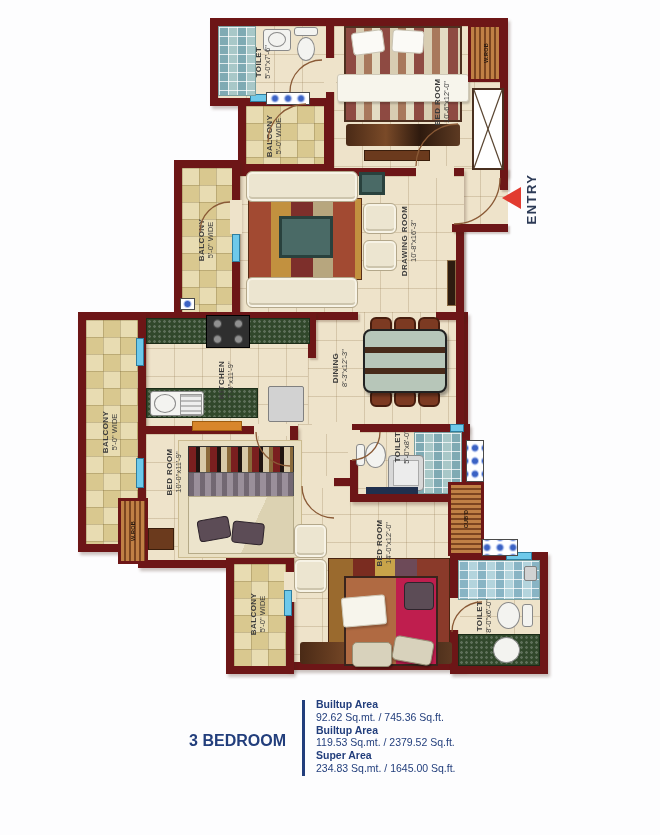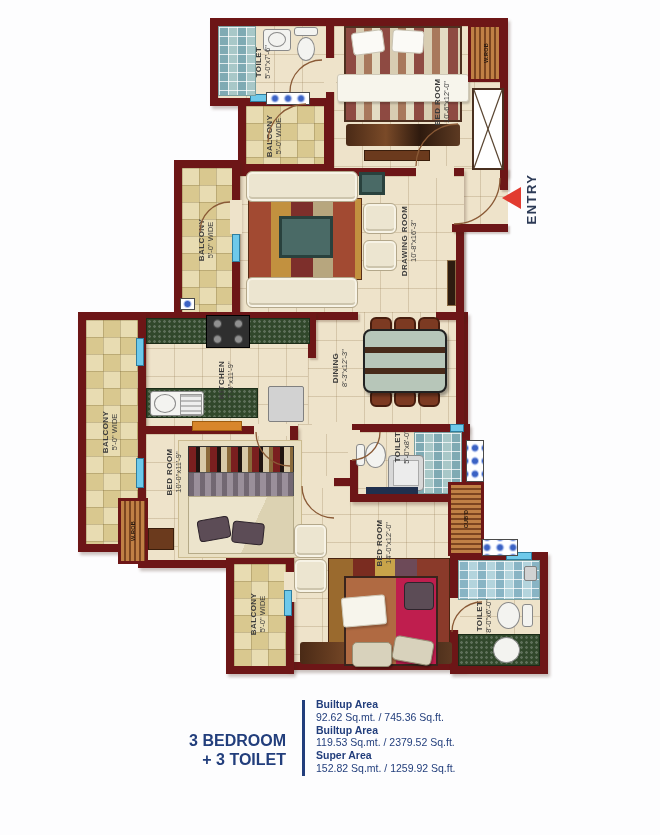--- a/index.html
+++ b/index.html
@@ -302,24 +302,23 @@
       </g>
       <g stroke="#5a4632" stroke-width="1.2">
         <line x1="474" y1="90" x2="502" y2="168"></line>
         <line x1="502" y1="90" x2="474" y2="168"></line>
       </g>
     </svg>
   </div>
 
   <div class="legend-title">
     <span style="display:block">3 BEDROOM</span>
-    <span style="display:block">+ 3 TOILET</span>
   </div>
   <div class="legend-divider"></div>
   <div class="legend-areas">
     <div class="al">Builtup Area</div>
     <div class="av">92.62 Sq.mt. / 745.36 Sq.ft.</div>
     <div class="al">Builtup Area</div>
     <div class="av">119.53 Sq.mt. / 2379.52 Sq.ft.</div>
     <div class="al">Super Area</div>
-    <div class="av">152.82 Sq.mt. / 1259.92 Sq.ft.</div>
+    <div class="av">234.83 Sq.mt. / 1645.00 Sq.ft.</div>
   </div>
 </div>
 
 </body></html>

